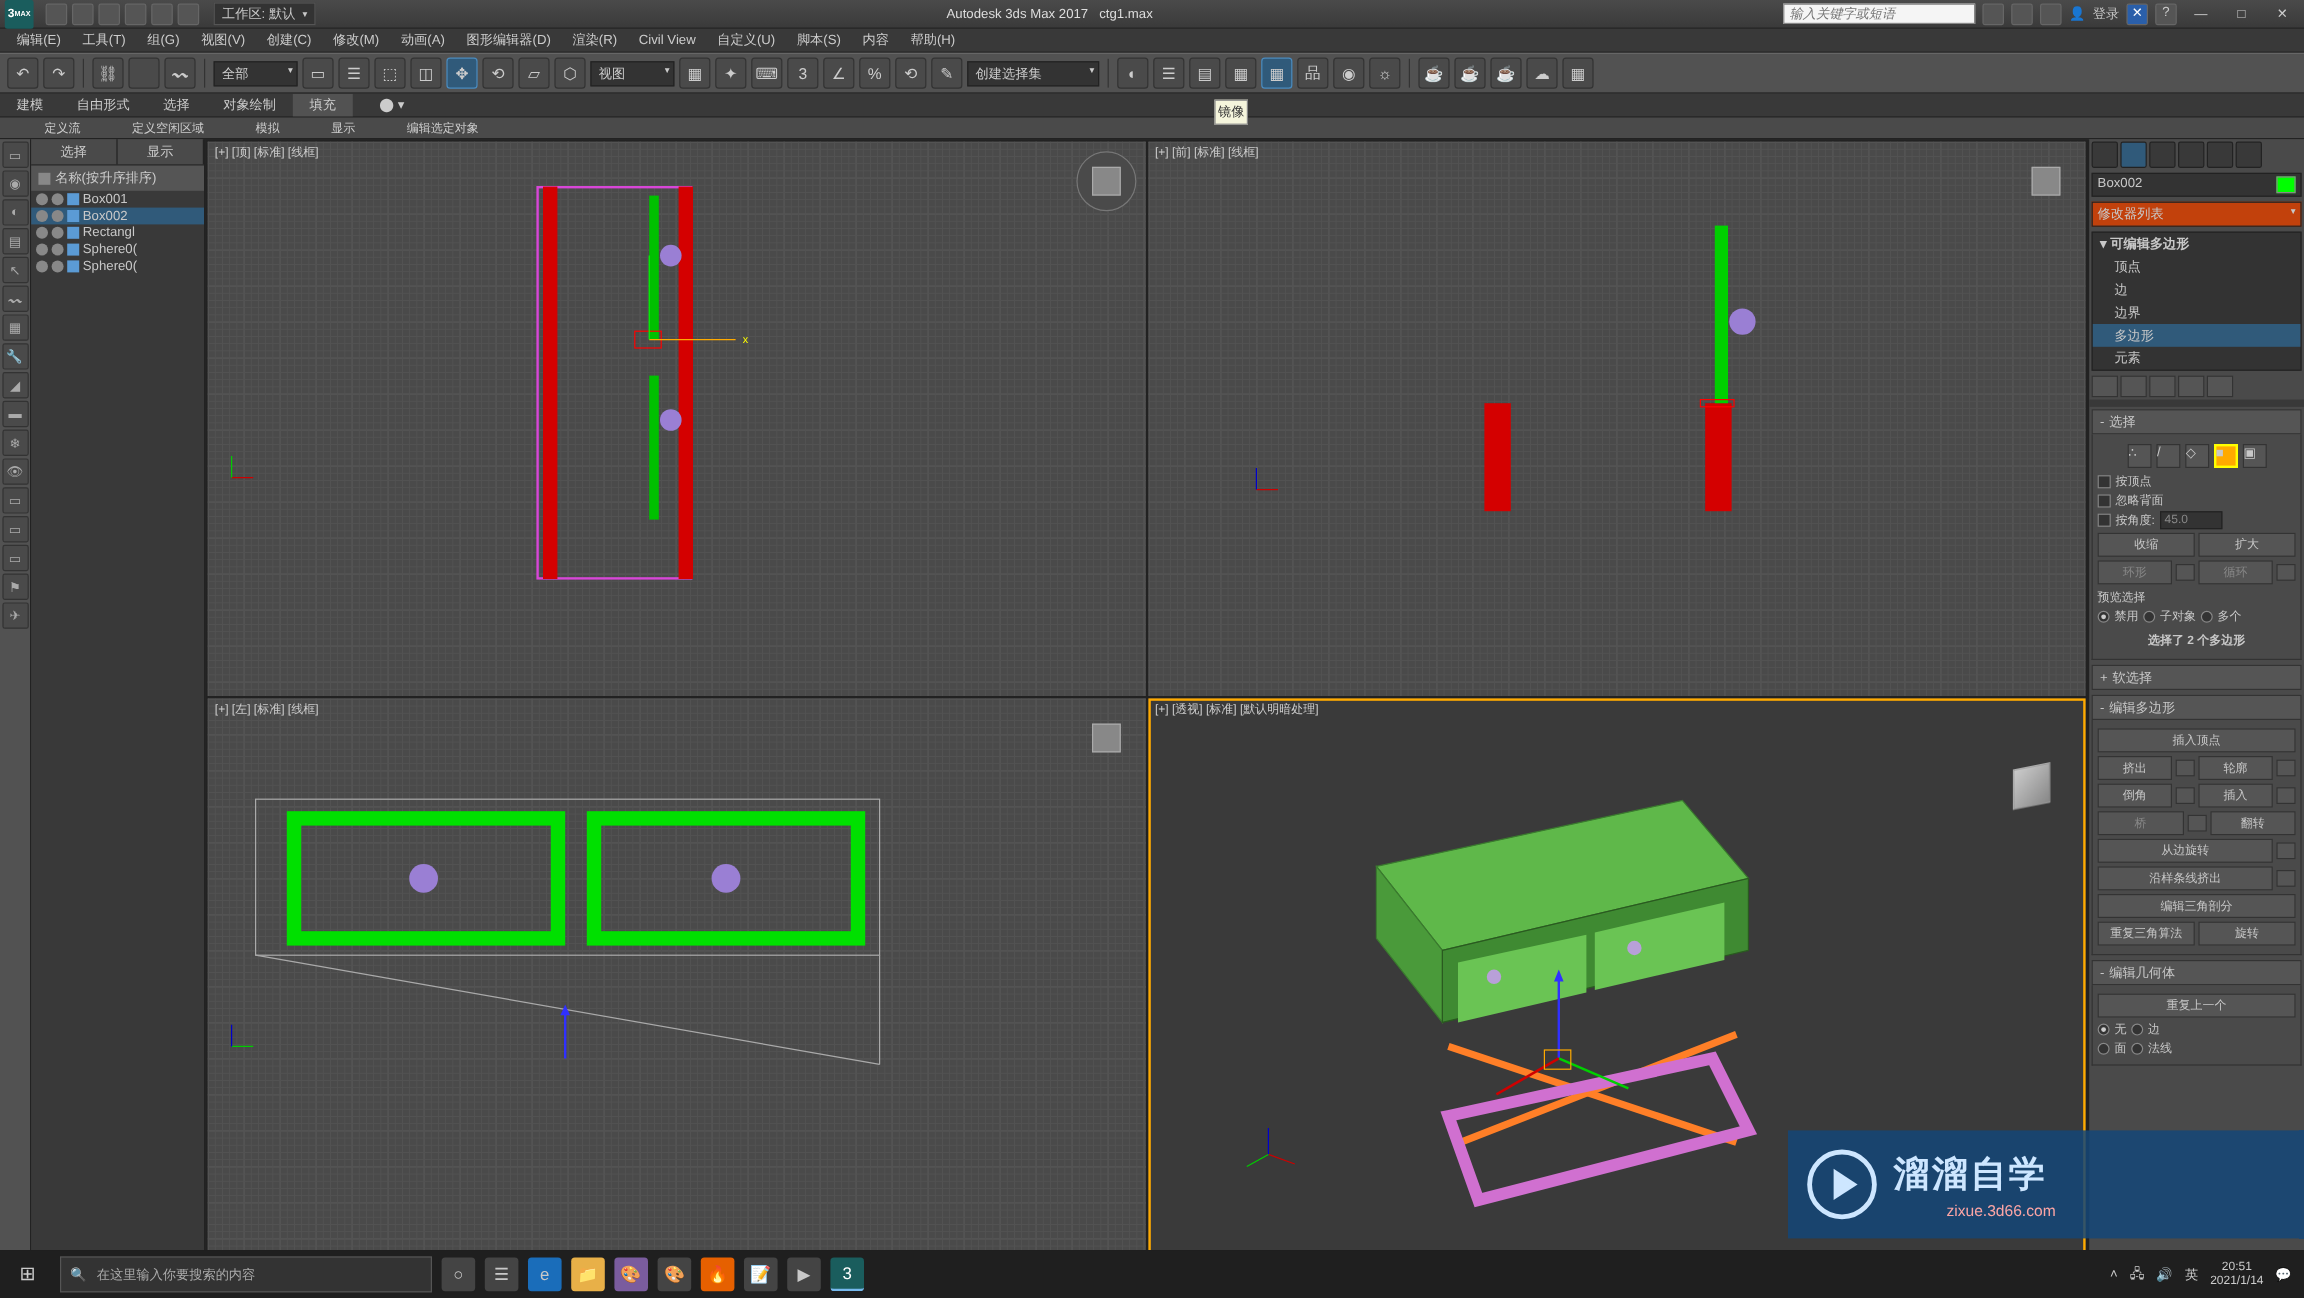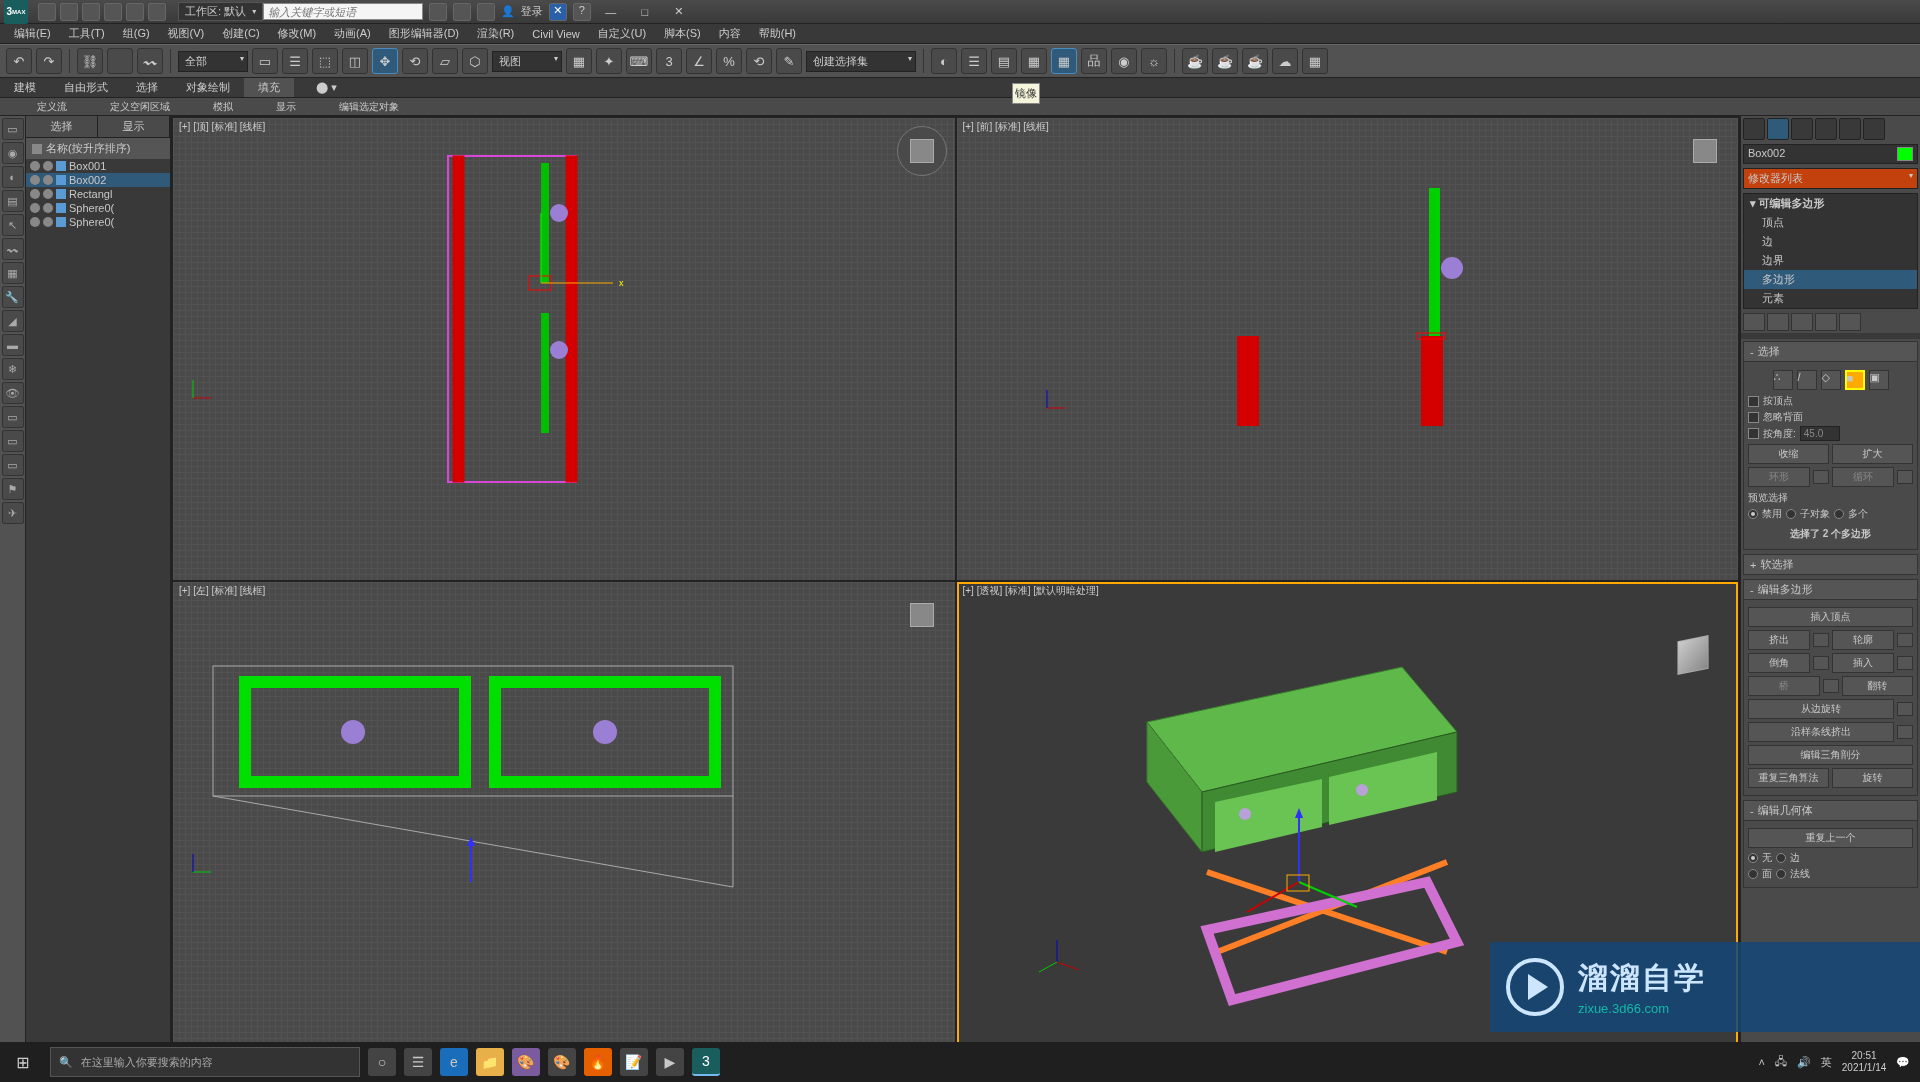--- a/index.html
+++ b/index.html
@@ -78,21 +78,21 @@
 .stack-controls { display: flex; gap: 2px; padding: 2px; }
 .stk-btn { width: 22px; height: 18px; background: #555; border: 1px solid #333; }
 .rollout { margin: 2px; }
 .rollout-head { background: #555; padding: 2px 6px; border: 1px solid #333; display: flex; align-items: center; gap: 4px; }
 .rollout-body { background: #4a4a4a; border: 1px solid #333; border-top: none; padding: 4px; }
 .sub-sel-row { display: flex; gap: 4px; justify-content: center; margin: 4px 0; }
 .sub-btn { width: 20px; height: 20px; border: 1px solid #333; background: #555; }
 .sub-btn.poly { background: #ffaa00; border: 2px solid #ff0; }
 .chk-row { display: flex; align-items: center; gap: 4px; margin: 2px 0; font-size: 10px; }
 .chk { width: 11px; height: 11px; border: 1px solid #888; background: #333; }
-.spinner-field { background: #333; border: 1px solid #222; padding: 1px 3px; width: 40px; color: #888; font-size: 10px; }
+.spinner-field { background: #333; border: 1px solid #222; padding: 1px 3px; width: 52px; color: #888; font-size: 10px; }
 .btn-row { display: flex; gap: 3px; margin: 3px 0; align-items: center; }
 .panel-btn { flex: 1; background: #555; border: 1px solid #333; padding: 2px; text-align: center; font-size: 10px; }
 .panel-btn.dim { color: #888; }
 .radio-row { display: flex; align-items: center; gap: 4px; font-size: 10px; margin: 2px 0; }
 .radio { width: 10px; height: 10px; border-radius: 50%; border: 1px solid #888; background: #333; }
 .radio.on::after { content: ''; display: block; width: 4px; height: 4px; background: #ccc; border-radius: 50%; margin: 2px; }
 .small-icon-btn { width: 16px; height: 14px; background: #555; border: 1px solid #333; }
 .sel-info { text-align: center; padding: 4px; font-size: 10px; font-weight: bold; }
 
 
@@ -101,21 +101,21 @@
 .slider-track { height: 14px; background: #393939; border: 1px solid #222; margin: 1px 4px; position: relative; }
 .slider-thumb { position: absolute; left: 50px; top: 0; width: 70px; height: 12px; background: #777; border: 1px solid #aaa; text-align: center; font-size: 9px; }
 .frame-ruler { height: 18px; background: #4a4a4a; margin: 0 4px; position: relative; display: flex; }
 .frame-tick { flex: 1; border-left: 1px solid #666; font-size: 9px; text-align: center; padding-top: 2px; color: #aaa; }
 
 
 .watermark { position: absolute; right: 0; bottom: 50px; width: 430px; height: 90px; background: rgba(20,70,120,0.85); display: flex; align-items: center; padding: 0 16px; gap: 14px; z-index: 20; }
 .wm-play { width: 58px; height: 58px; border: 4px solid #cde6ff; border-radius: 50%; display: flex; align-items: center; justify-content: center; }
 .wm-play::before { content: ''; border-left: 20px solid #cde6ff; border-top: 13px solid transparent; border-bottom: 13px solid transparent; margin-left: 6px; }
 .wm-text { color: #cde6ff; font-size: 30px; font-weight: bold; letter-spacing: 2px; }
-.wm-url { color: #14b8a6; font-size: 13px; margin-top: 2px; }
+.wm-url { color: #fca5a5; font-size: 13px; margin-top: 2px; margin-left: 44px; }
 
 
 .taskbar { position: absolute; bottom: 0; left: 0; right: 0; height: 40px; background: #1f1f1f; display: flex; align-items: center; }
 .start-btn { width: 46px; height: 40px; display: flex; align-items: center; justify-content: center; color: #ccc; font-size: 16px; }
 .task-search { flex: 0 0 310px; height: 30px; background: #333; border: 1px solid #555; margin: 0 4px; display: flex; align-items: center; padding: 0 8px; color: #aaa; gap: 8px; }
 .task-icon { width: 28px; height: 28px; margin: 0 4px; background: #444; border-radius: 3px; display: flex; align-items: center; justify-content: center; font-size: 14px; }
 .task-icon.active { border-bottom: 2px solid #76b9ed; }
 .tray { margin-left: auto; display: flex; align-items: center; gap: 10px; padding: 0 10px; color: #ccc; }
 .clock { text-align: center; font-size: 10px; line-height: 1.2; }
 </style>
@@ -128,20 +128,23 @@
     <div class="qat-btn"></div>
     <div class="qat-btn"></div>
     <div class="qat-btn"></div>
     <div class="qat-btn"></div>
     <div class="qat-btn"></div>
     <div class="qat-btn"></div>
   </div>
   <div class="workspace-box">
     <span>工作区: 默认</span>
       <span style="font-size:8px">▾</span>
+  </div>
+  <div class="title-center">
+    <span>Autodesk 3ds Max 2017</span>&nbsp;&nbsp;&nbsp;<span>ctg1.max</span>
   </div>
   <div class="title-right">
     <input class="search-input" placeholder="输入关键字或短语" style="">
     <div class="qat-btn"></div>
     <div class="qat-btn"></div>
     <div class="qat-btn"></div>
     <span style="color:#ccc">👤</span>
       <span>登录</span>
     <div class="qat-btn" style="background:#2a5faa;color:#fff;text-align:center">✕</div>
     <div class="qat-btn" style="text-align:center;color:#ccc">?</div>

